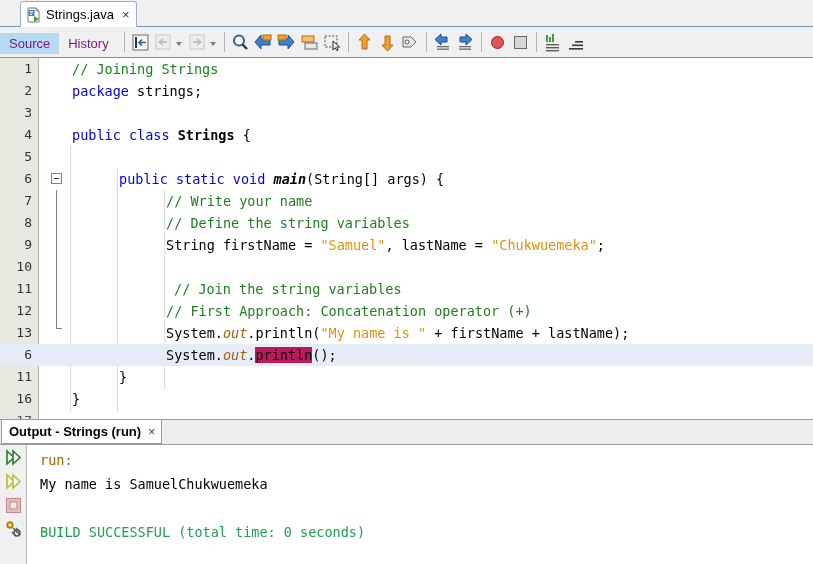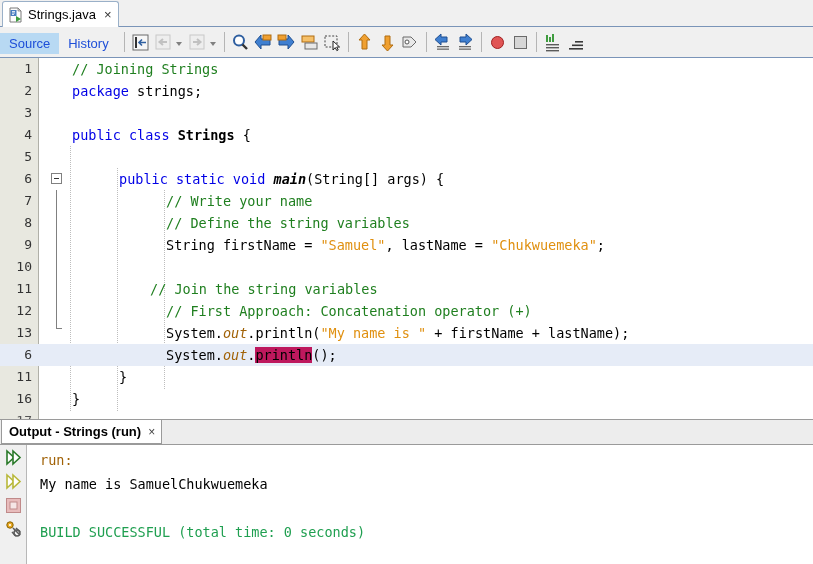--- a/index.html
+++ b/index.html
@@ -14,21 +14,21 @@
   .app{position:relative;width:813px;height:564px;background:#f0f0f0;}
 
   
   .tabstrip{
     position:absolute;left:0;top:0;width:813px;height:27px;
     background:#f0f0f0;
     border-bottom:1px solid #7a94b8;
     box-sizing:border-box;
   }
   .filetab{
-    position:absolute;left:2px;top:1px;height:26px;
+    position:absolute;left:20px;top:1px;height:26px;
     background:#ffffff;
     border:1px solid #9ab0c8;border-bottom:none;
     border-radius:3px 3px 0 0;
     display:flex;align-items:center;
     padding:0 6px 0 5px;
     box-sizing:border-box;
   }
   .filetab .ficon{width:16px;height:16px;margin-right:4px;flex:0 0 16px;position:relative;}
   .filetab .flabel{font-size:13px;color:#000;white-space:nowrap;}
   .filetab .fclose{
@@ -42,21 +42,21 @@
   
   .toolbar{
     position:absolute;left:0;top:27px;width:813px;height:31px;
     background:#f0f0f0;
     border-bottom:1px solid #7a94b8;
     box-sizing:border-box;
     display:flex;align-items:center;
   }
   .vtab{
     height:21px;display:flex;align-items:center;padding:0 9px;
-    font-size:13px;color:#1d4ed8;box-sizing:border-box;
+    font-size:13px;color:#701a75;box-sizing:border-box;
     margin-top:3px;
   }
   .vtab.sel{background:#b8d9f3;}
   .tbsep{width:1px;height:20px;background:#b5b5b5;margin:0 4px;}
   .tbicon{
     width:21px;height:21px;margin:0 1px;position:relative;
     display:inline-block;
   }
   .tbarrow{width:9px;height:21px;position:relative;display:inline-block;margin-right:2px;}
   .tbarrow::after{
@@ -414,21 +414,21 @@
         <div class="lnrow">
           <div class="lnum">9</div>
           <div class="ctext" style="left: 166px;"><span>String firstName = </span><span class="st">"Samuel"</span><span>, lastName = </span><span class="st">"Chukwuemeka"</span><span>;</span></div>
         </div>
         <div class="lnrow">
           <div class="lnum">10</div>
           <div class="ctext" style="left: 166px;"></div>
         </div>
         <div class="lnrow">
           <div class="lnum">11</div>
-          <div class="ctext" style="left: 150px;"><span class="cm">// Join the string variables</span></div>
+          <div class="ctext" style="left: 174px;"><span class="cm">// Join the string variables</span></div>
         </div>
         <div class="lnrow">
           <div class="lnum">12</div>
           <div class="ctext" style="left: 166px;"><span class="cm">// First Approach: Concatenation operator (+)</span></div>
         </div>
         <div class="lnrow">
           <div class="lnum">13</div>
           <div class="ctext" style="left: 166px;"><span>System.</span><span class="fld">out</span><span>.println(</span><span class="st">"My name is "</span><span> + firstName + lastName);</span></div>
         </div>
         <div class="lnrow">

